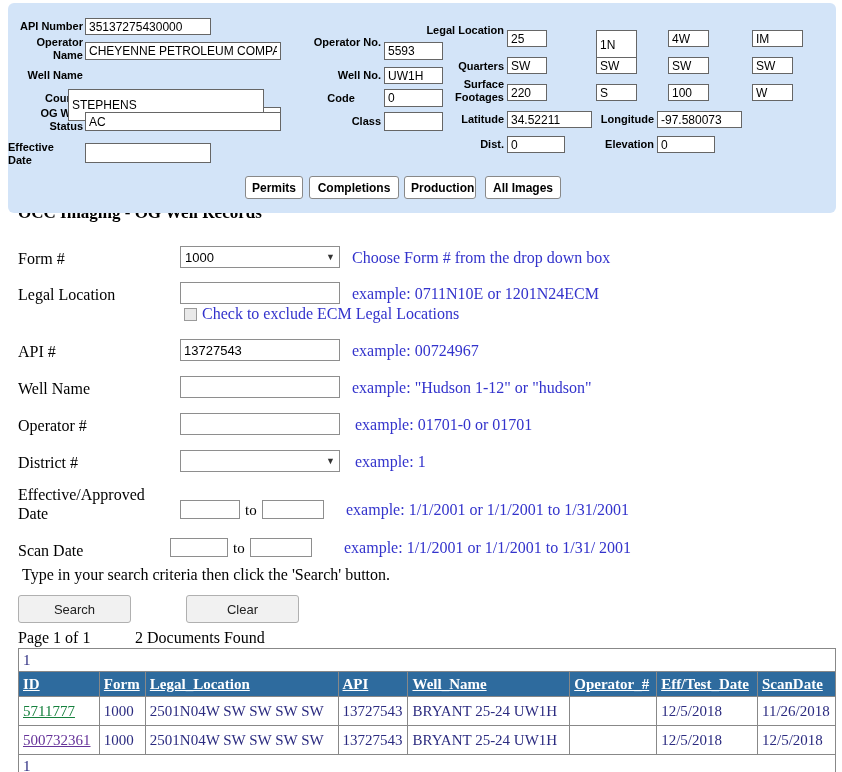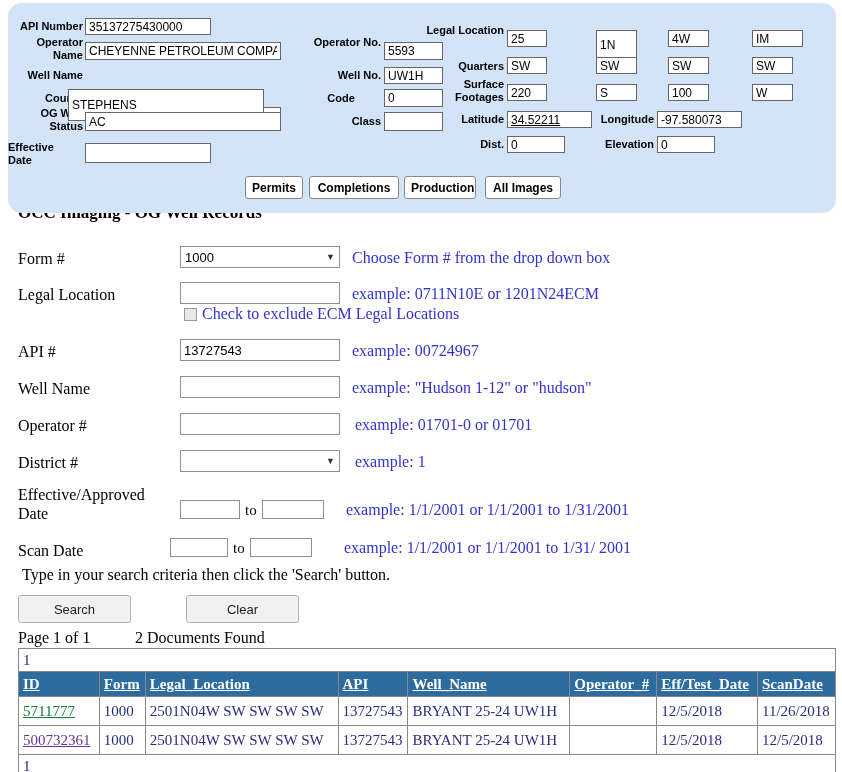--- a/index.html
+++ b/index.html
@@ -1,20 +1,20 @@
 <!DOCTYPE html>
 <html><head>
 <meta charset="utf-8">
 <style>
   html,body{margin:0;padding:0;background:#fff;}
   .stage{position:relative;width:842px;height:772px;background:#ffffff;overflow:hidden;
          font-family:"Liberation Sans",sans-serif;}
   
   .panel{position:absolute;left:8px;top:3px;width:828px;height:210px;background:#d3e4f8;
-         border-radius:14px;z-index:2;}
+         border-radius:6px;z-index:2;}
   .plabel{position:absolute;font-family:"Liberation Sans",sans-serif;font-weight:bold;
           font-size:11px;line-height:13px;color:#000;text-align:right;}
   .plabel.left{text-align:left;}
   .pinput{position:absolute;box-sizing:border-box;border:1px solid #666;background:#fff;
           font-family:"Liberation Sans",sans-serif;font-size:12px;padding:1px 3px;color:#000;}
   .pbtn{position:absolute;box-sizing:border-box;background:#fff;border:1px solid #888;
         border-radius:3px;font-family:"Liberation Sans",sans-serif;font-weight:bold;
         font-size:12px;color:#000;height:23px;cursor:pointer;}
   
   .heading{position:absolute;left:18px;top:203px;z-index:1;font-family:"Liberation Serif",serif;
@@ -99,21 +99,21 @@
     <input class="pinput" style="left: 499px; top: 54px; width: 40px; height: 17px;" value="SW">
     <input class="pinput" style="left: 588px; top: 54px; width: 41px; height: 17px;" value="SW">
     <input class="pinput" style="left: 660px; top: 54px; width: 41px; height: 17px;" value="SW">
     <input class="pinput" style="left: 744px; top: 54px; width: 41px; height: 17px;" value="SW">
 
     <input class="pinput" style="left: 499px; top: 81px; width: 40px; height: 17px;" value="220">
     <input class="pinput" style="left: 588px; top: 81px; width: 41px; height: 17px;" value="S">
     <input class="pinput" style="left: 660px; top: 81px; width: 41px; height: 17px;" value="100">
     <input class="pinput" style="left: 744px; top: 81px; width: 41px; height: 17px;" value="W">
 
-    <input class="pinput" style="left: 499px; top: 108px; width: 85px; height: 17px; text-decoration: underline;" value="34.52211">
+    <input class="pinput" style="left: 499px; top: 108px; width: 85px; height: 17px;" value="34.52211">
     <input class="pinput" style="left: 649px; top: 108px; width: 85px; height: 17px;" value="-97.580073">
     <input class="pinput" style="left: 499px; top: 133px; width: 58px; height: 17px;" value="0">
     <input class="pinput" style="left: 649px; top: 133px; width: 58px; height: 17px;" value="0">
 
     <button class="pbtn" style="left:237px;top:173px;width:58px;">Permits</button>
     <button class="pbtn" style="left:301px;top:173px;width:90px;">Completions</button>
     <button class="pbtn" style="left:396px;top:173px;width:72px;">Production</button>
     <button class="pbtn" style="left:477px;top:173px;width:76px;">All Images</button>
   </div>
 

